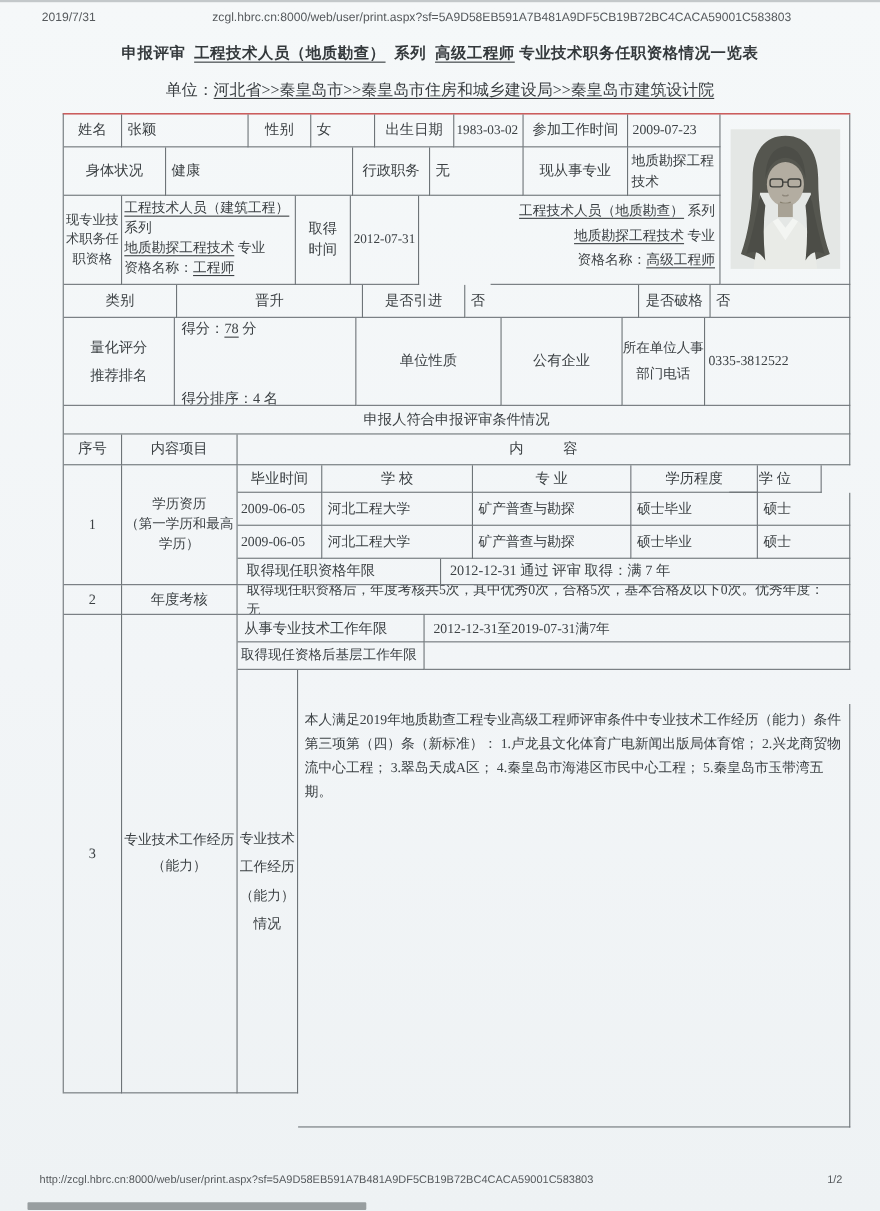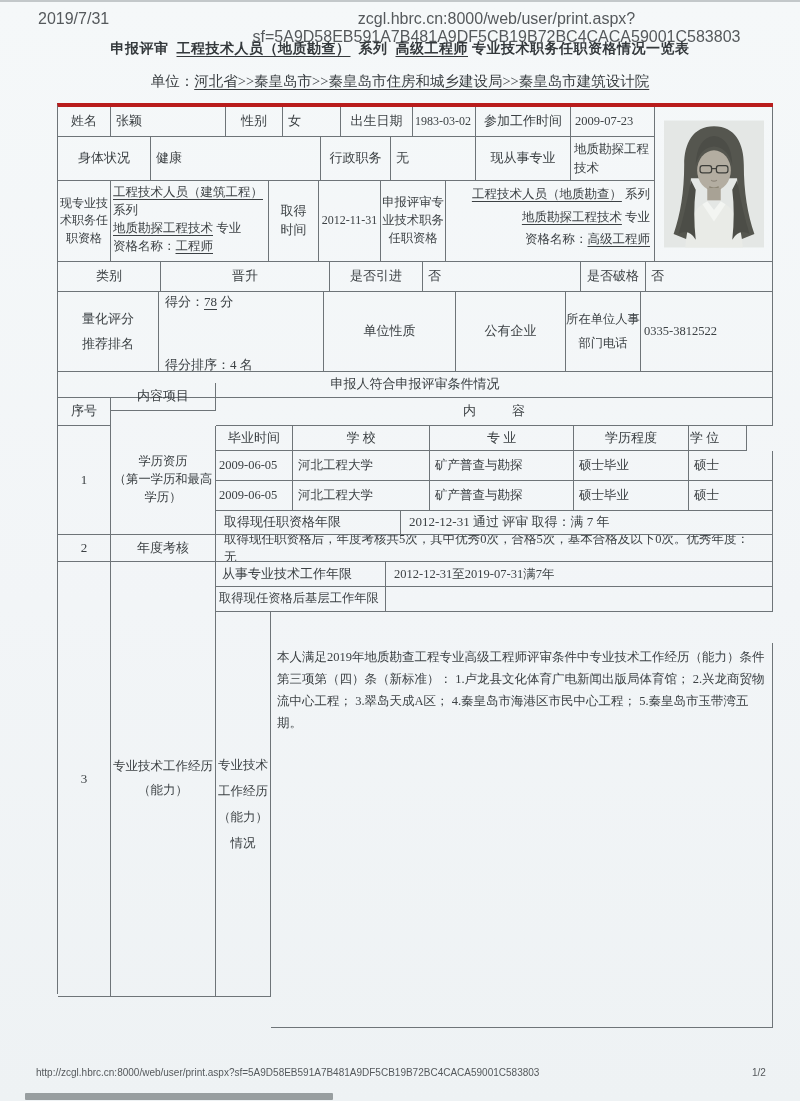--- a/index.html
+++ b/index.html
@@ -5,31 +5,31 @@
   html,body{margin:0;padding:0;}
   body{
     width:800px;height:1101px;position:relative;overflow:hidden;
     background:linear-gradient(180deg,#f5f8f9 0%,#f2f5f7 55%,#eef2f4 100%);
     font-family:"Liberation Serif","DejaVu Serif",serif;
     color:#3c4144;
   }
   .sans{font-family:"Liberation Sans","DejaVu Sans",sans-serif;}
   .abs{position:absolute;}
   
-  .hdr{top:10px;font-size:16px;color:#55595c;letter-spacing:0;text-align:center;}
+  .hdr{top:10px;font-size:11px;color:#55595c;letter-spacing:0;}
   .ftr{top:1067px;font-size:10px;color:#55595c;}
   
   .title-line{top:40px;left:0;width:100%;text-align:center;font-size:14px;font-weight:600;color:#34393c;letter-spacing:.5px;}
   .title-line span{margin:0 4px;}
   .unit-line{top:72px;left:0;width:100%;text-align:center;font-size:14.5px;color:#383d40;}
   .ul{text-decoration:underline;text-underline-offset:3px;text-decoration-thickness:1px;}
   
   #form-table{
     position:absolute;left:57px;top:103px;width:716px;height:891px;
-    border-top:4px solid #b91c1c;border-left:1px solid #6e7478;
+    border-top:1px solid #b91c1c;border-left:1px solid #6e7478;
     box-sizing:border-box;
   }
   .cell{
     position:absolute;box-sizing:border-box;
     border-right:1px solid #6e7478;border-bottom:1px solid #6e7478;
     display:flex;align-items:center;justify-content:center;
     text-align:center;font-size:13px;line-height:1.45;color:#3c4144;
     overflow:hidden;
   }
   .l{justify-content:flex-start;text-align:left;padding:0 5px;}
@@ -108,26 +108,21 @@
   <div class="cell col l f125" style="left:53px;top:74px;width:158px;height:81px;align-items:flex-start;padding:2px 2px;">
     <div><span class="ul">工程技术人员（建筑工程）</span></div>
     <div>系列</div>
     <div><span class="ul">地质勘探工程技术</span> <span>专业</span></div>
     <div><span>资格名称：</span><span class="ul">工程师</span></div>
   </div>
   <div class="cell col" style="left:211px;top:74px;width:50px;height:81px;">
     <div>取得</div>
     <div>时间</div>
   </div>
-  <div class="cell f12" style="left:261px;top:74px;width:62px;height:81px;">2012-11-31</div>
-  <div class="cell col f123" style="left:323px;top:74px;width:65px;height:81px;">
-    <div>申报评审专</div>
-    <div>业技术职务</div>
-    <div>任职资格</div>
-  </div>
+  <div class="cell f12" style="left:261px;top:74px;width:62px;height:81px;">2012-07-31</div>
   <div class="cell col l f125" style="left:388px;top:74px;width:209px;height:81px;align-items:flex-end;padding:2px 4px;line-height:1.8;">
     <div><span class="ul">工程技术人员（地质勘查）</span> <span>系列</span></div>
     <div><span class="ul">地质勘探工程技术</span> <span>专业</span></div>
     <div><span>资格名称：</span><span class="ul">高级工程师</span></div>
   </div>
 
   <div class="cell" style="left:0;top:155px;width:103px;height:30px;">类别</div>
   <div class="cell" style="left:103px;top:155px;width:169px;height:30px;">晋升</div>
   <div class="cell" style="left:272px;top:155px;width:93px;height:30px;">是否引进</div>
   <div class="cell l" style="left:365px;top:155px;width:158px;height:30px;">否</div>
@@ -148,21 +143,21 @@
   <div class="cell col f123 gapline" style="left:508px;top:185px;width:75px;height:80px;">
     <div>所在单位人事</div>
     <div>部门电话</div>
   </div>
   <div class="cell" style="left:398px;top:185px;width:110px;height:80px;">公有企业</div>
   <div class="cell l f125" style="left:583px;top:185px;width:132px;height:80px;padding:0 3px;">0335-3812522</div>
 
   <div class="cell" style="left:0;top:265px;width:715px;height:26px;">申报人符合申报评审条件情况</div>
 
   <div class="cell" style="left:0;top:291px;width:53px;height:28px;">序号</div>
-  <div class="cell" style="left:53px;top:276px;width:105px;height:28px;text-align:right;">内容项目</div>
+  <div class="cell" style="left:53px;top:291px;width:105px;height:28px;text-align:right;">内容项目</div>
   <div class="cell nei-rong" style="left:158px;top:291px;width:557px;height:28px;">
     <span>内</span>
       <span class="gap"></span>
       <span>容</span>
   </div>
 
   <div class="cell" style="left:0;top:319px;width:53px;height:109px;">1</div>
   <div class="cell col f123" style="left:53px;top:319px;width:105px;height:109px;">
     <div>学历资历</div>
     <div>（第一学历和最高</div>

